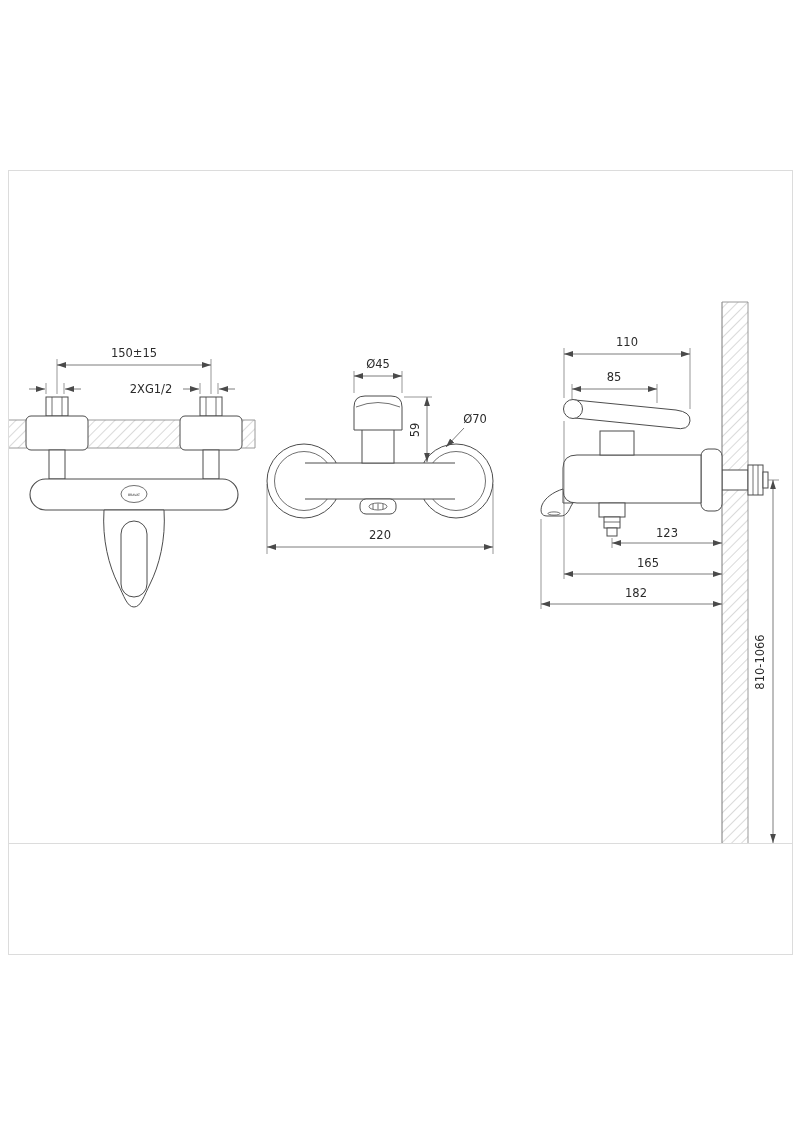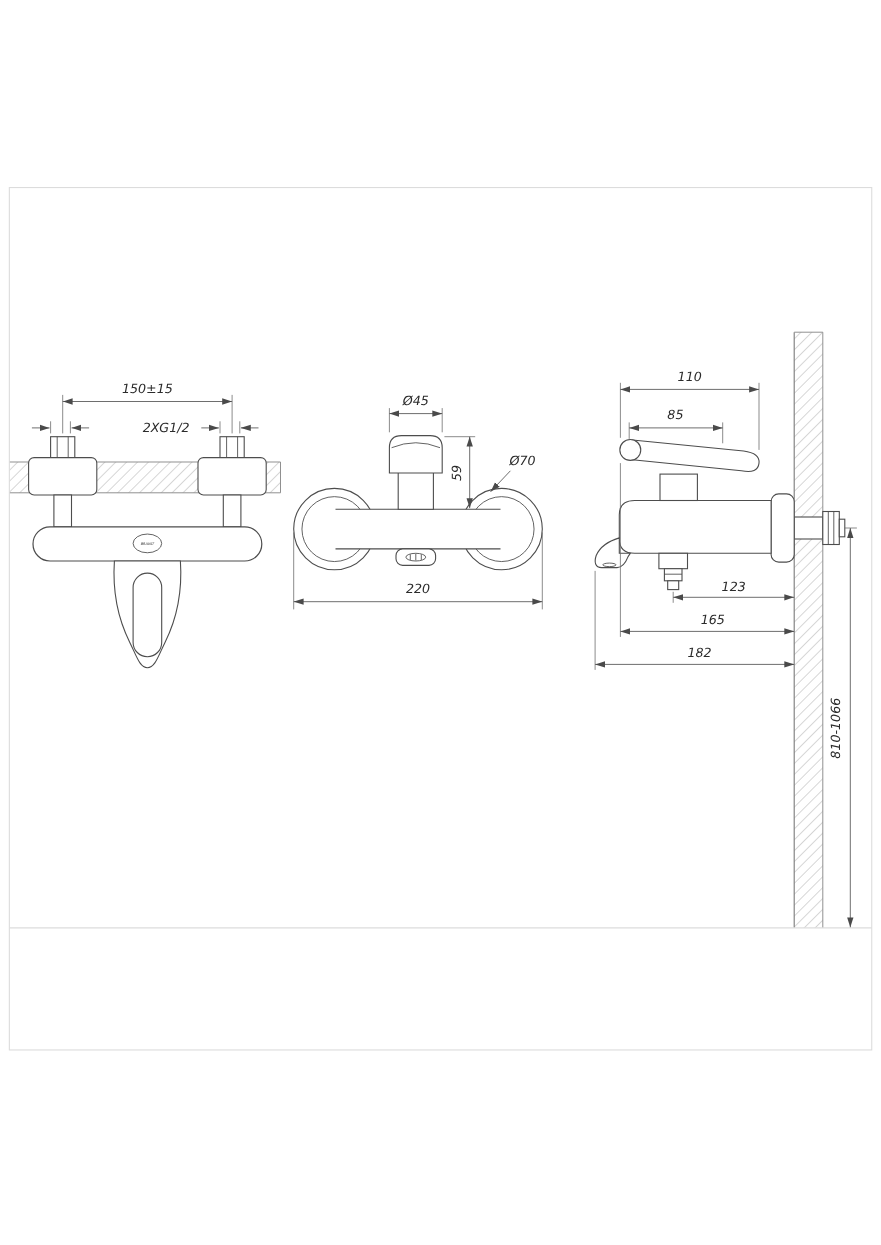--- a/index.html
+++ b/index.html
@@ -1,16 +1,16 @@
 <!DOCTYPE html>
 <html><head>
 <meta charset="utf-8">
 <style>
   html,body{margin:0;padding:0;background:#ffffff;}
-  .page{position:relative;width:801px;height:1132px;background:#ffffff;overflow:hidden;font-family:"DejaVu Sans",sans-serif;font-style:italic;}
+  .page{position:relative;width:801px;height:1132px;background:#ffffff;overflow:hidden;font-family:"DejaVu Sans",sans-serif;}
   svg{display:block;}
   svg text{font-family:"DejaVu Sans",sans-serif;fill:#2b2b2b;}
   .part{fill:#ffffff;stroke:#4d4d4d;stroke-width:1;}
   .partline{fill:none;stroke:#4d4d4d;stroke-width:1;}
   .thin{fill:none;stroke:#4d4d4d;stroke-width:0.8;}
   .dim{fill:none;stroke:#5a5a5a;stroke-width:0.8;}
   .ext{fill:none;stroke:#6a6a6a;stroke-width:0.7;}
   .band{fill:none;stroke:#8f8f8f;stroke-width:0.9;}
   .frame{fill:none;stroke:#dcdcdc;stroke-width:1;}
   .dimtext{font-size:11.5px;}

